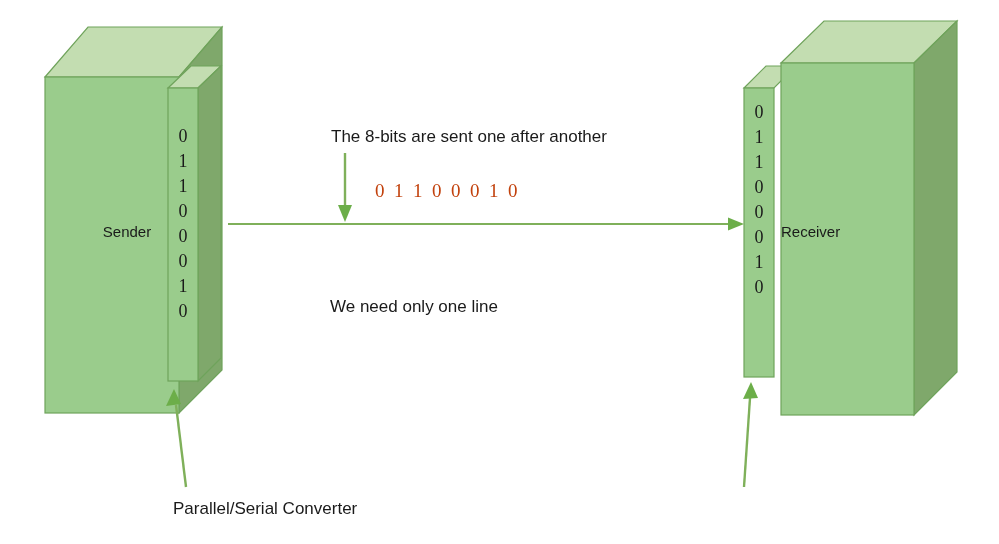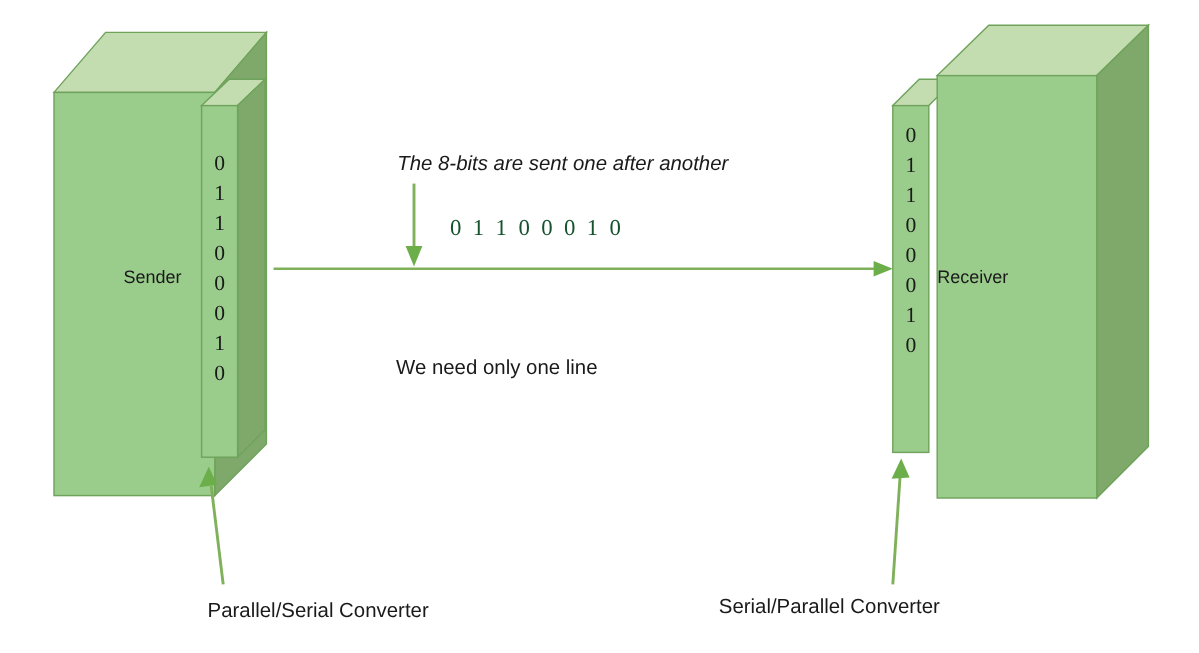--- a/index.html
+++ b/index.html
@@ -29,21 +29,21 @@
     align-items:center;
     color:#1a1a1a;
     font-family:"Liberation Serif", serif;
     font-size:18px;
     line-height:25px;
   }
   .bitcol span{display:block;}
 
   .bitrow{
     position:absolute;
-    color:#14532d;
+    color:#c2410c;
     font-family:"Liberation Serif", serif;
     font-size:19px;
     letter-spacing:0;
     white-space:pre;
   }
 </style>
 </head>
 <body>
 
 <div id="stage">
@@ -99,23 +99,22 @@
     <span>0</span>
     <span>1</span>
     <span>1</span>
     <span>0</span>
     <span>0</span>
     <span>0</span>
     <span>1</span>
     <span>0</span>
   </div>
 
-  <div class="lbl lbl-note" style="left:331px; top:127px;font-style:italic;">The 8-bits are sent one after another</div>
+  <div class="lbl lbl-note" style="left:331px; top:127px;">The 8-bits are sent one after another</div>
 
   <div class="bitrow" style="left:375px; top:180px;">0  1  1  0  0  0  1  0</div>
 
   <div class="lbl lbl-conv" style="left:173px; top:499px;">Parallel/Serial Converter</div>
 
   <div class="lbl lbl-note" style="left:330px; top:297px;">We need only one line</div>
 
-  <div class="lbl lbl-conv" style="left:599px; top:496px;">Serial/Parallel Converter</div>
 
 </div>
 
 </body></html>

